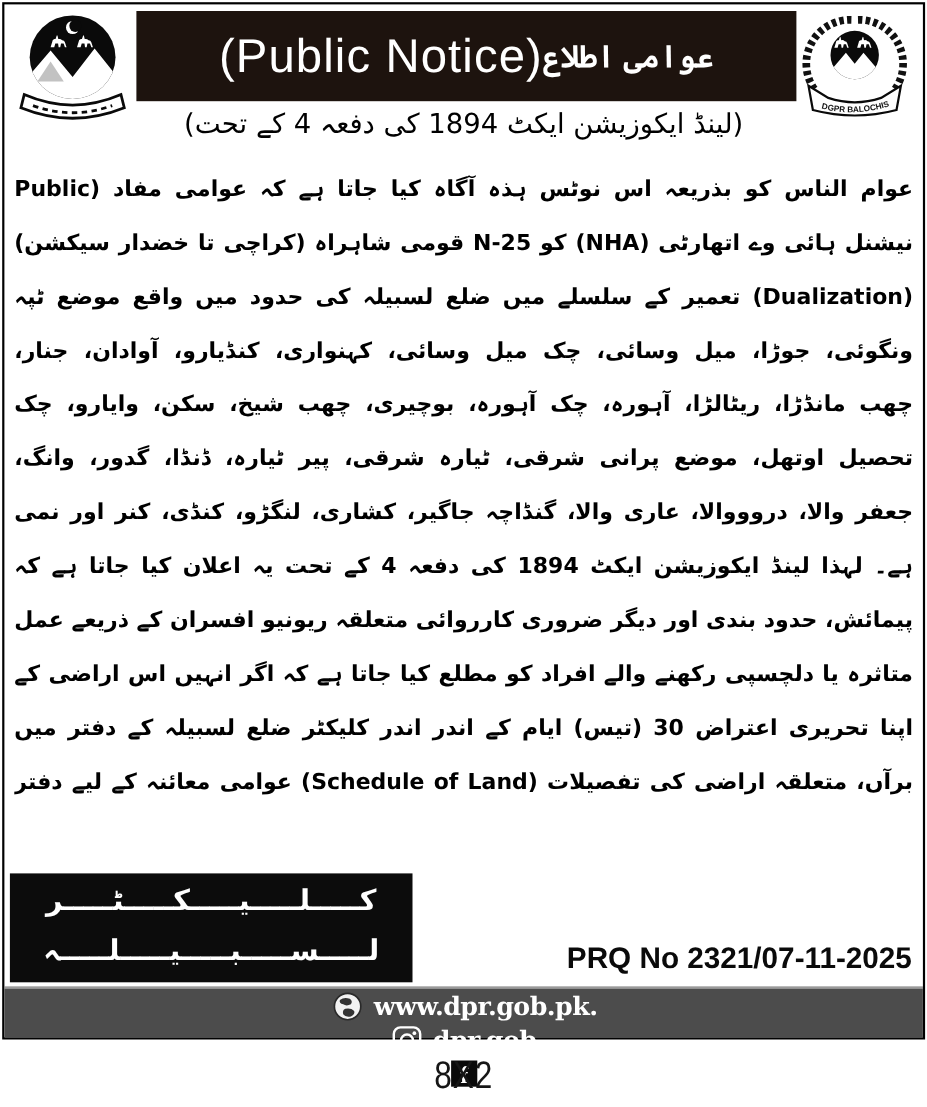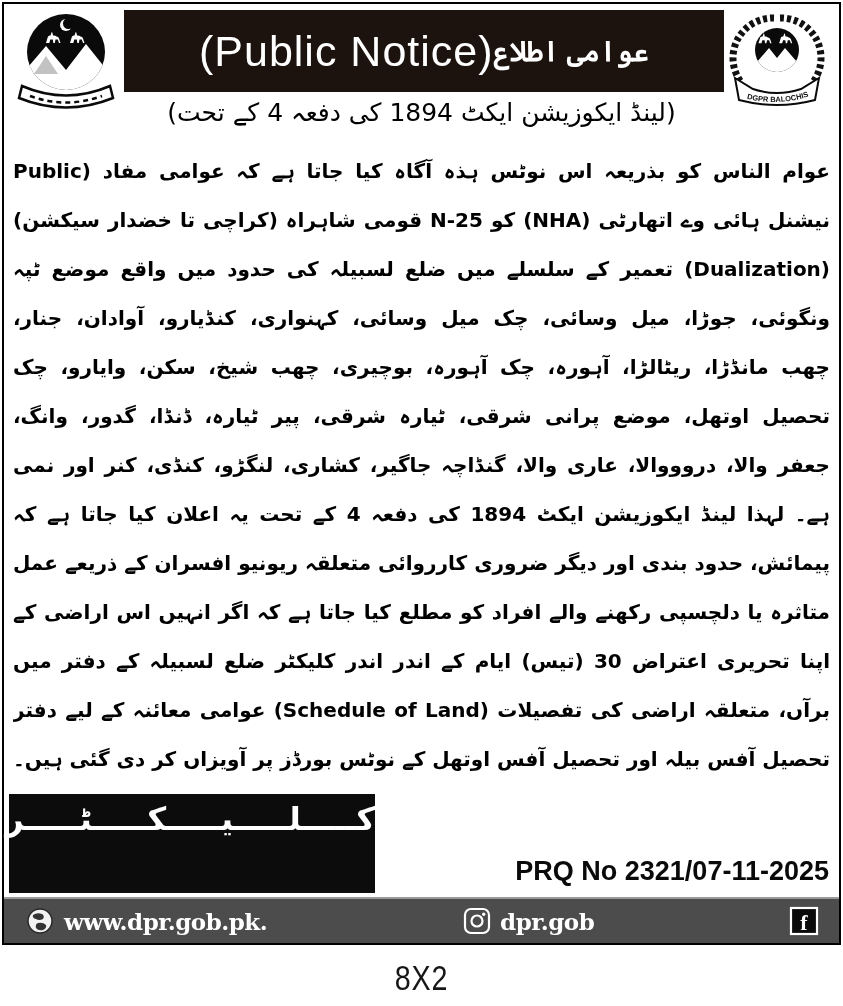--- a/index.html
+++ b/index.html
@@ -36,31 +36,31 @@
     direction:rtl;font-size:20px;font-family:"DejaVu Sans",sans-serif;font-weight:600;
     height:49px;line-height:49px;overflow:hidden;
     text-align:justify;text-align-last:justify;
   }
   .bline.last{text-align-last:right;}
   
   .sig-box{
     position:absolute;left:5px;top:790px;width:366px;height:99px;background:#0c0c0c;
     color:#fff;text-align:center;direction:rtl;padding-top:2px;box-sizing:border-box;
   }
-  .sig-box .sig-line{font-size:32px;font-weight:bold;line-height:46px;white-space:nowrap;}
+  .sig-box .sig-line{font-size:26px;font-weight:bold;line-height:46px;white-space:nowrap;}
   .prq{
     position:absolute;right:10px;top:852px;
     font-family:"Liberation Sans",sans-serif;font-weight:bold;font-size:27px;color:#0a0a0a;
     white-space:nowrap;
   }
   
   .footer-bar{
     position:absolute;left:0;right:0;bottom:0;height:46px;background:#4c4c4c;
     border-top:2px solid #9a9a9a;display:flex;align-items:center;
-    justify-content:space-between;padding:0 20px;box-sizing:border-box;
+    justify-content:space-between;padding:0 0;box-sizing:border-box;flex-direction:column;
   }
   .f-item{display:flex;align-items:center;gap:8px;}
   .f-text{
     color:#fff;font-family:"DejaVu Serif",serif;font-weight:bold;font-size:23px;
     letter-spacing:-0.5px;white-space:nowrap;
   }
   .icon{display:inline-flex;align-items:center;justify-content:center;}
   
   .size-tag{
     position:absolute;left:0;top:958px;width:100%;text-align:center;
@@ -131,25 +131,25 @@
     <div class="bline">(Dualization) تعمیر کے سلسلے میں ضلع لسبیلہ کی حدود میں واقع موضع ٹپہ شرقی سب تحصیل لیاری، موضع</div>
     <div class="bline">ونگوئی، جوڑا، میل وسائی، چک میل وسائی، کہنواری، کنڈیارو، آوادان، جنار، بنودی، مڑی، ٹوڑی، کانگڑ،</div>
     <div class="bline">چھب مانڈڑا، ریٹالڑا، آہورہ، چک آہورہ، بوچیری، چھب شیخ، سکن، وایارو، چک ویارو، چوتھڑا، پرانی</div>
     <div class="bline">تحصیل اوتھل، موضع پرانی شرقی، ٹیارہ شرقی، پیر ٹیارہ، ڈنڈا، گدور، وانگ، شریش پٹ، کاٹھوڑ، فتح والا،</div>
     <div class="bline">جعفر والا، دروووالا، عاری والا، گنڈاچہ جاگیر، کشاری، لنگڑو، کنڈی، کنر اور نمی تحصیل بیلہ میں کچھ اراضی درکار</div>
     <div class="bline">ہے۔ لہذا لینڈ ایکوزیشن ایکٹ 1894 کی دفعہ 4 کے تحت یہ اعلان کیا جاتا ہے کہ مذکورہ اراضی کا سروے،</div>
     <div class="bline">پیمائش، حدود بندی اور دیگر ضروری کارروائی متعلقہ ریونیو افسران کے ذریعے عمل میں لائی گئی ہے۔ تمام</div>
     <div class="bline">متاثرہ یا دلچسپی رکھنے والے افراد کو مطلع کیا جاتا ہے کہ اگر انہیں اس اراضی کے حصول پر کوئی اعتراض ہو تو وہ</div>
     <div class="bline">اپنا تحریری اعتراض 30 (تیس) ایام کے اندر اندر کلیکٹر ضلع لسبیلہ کے دفتر میں جمع کرا سکتے ہیں۔ مزید</div>
     <div class="bline">برآں، متعلقہ اراضی کی تفصیلات (Schedule of Land) عوامی معائنہ کے لیے دفتر کلیکٹر لسبیلہ،</div>
-    <div class="bline last">تحصیل آفس بیلہ اور تحصیل آفس اوتھل کے نوٹس بورڈز پر آویزاں کر دی گئی ہیں۔</div>
   </div>
 
   <div class="sig-box">
     <div class="sig-line">کـــــلـــــیـــــکـــــٹـــــر</div>
+    <div class="sig-line">لـــــســـــبـــــیـــــلـــــہ</div>
   </div>
 
   <div class="prq">PRQ No 2321/07-11-2025</div>
 
   <div class="footer-bar">
     <div class="f-item">
       <span class="icon">
         <svg width="32" height="32" viewBox="0 0 32 32">
           <circle cx="16" cy="16" r="12" fill="#f2f2f2"></circle>
           <path d="M9 10 Q13 7 18 9 Q21 11 19 14 Q15 16 12 14 Q8 13 9 10 Z" fill="#333"></path>

